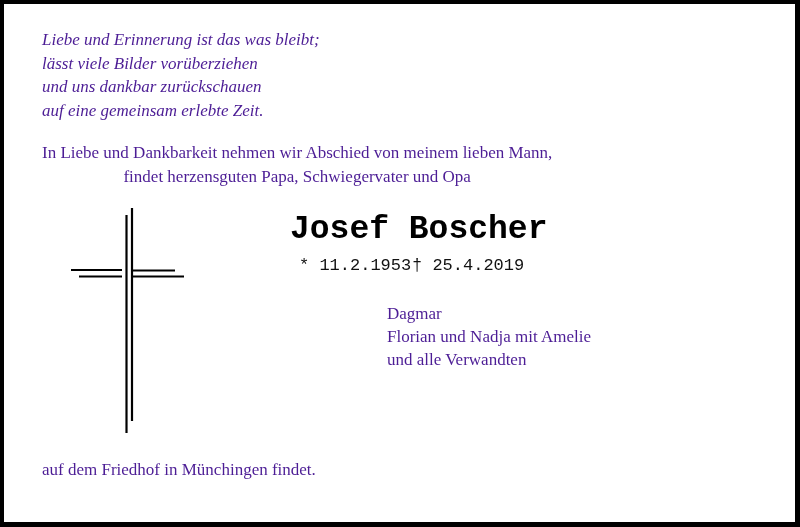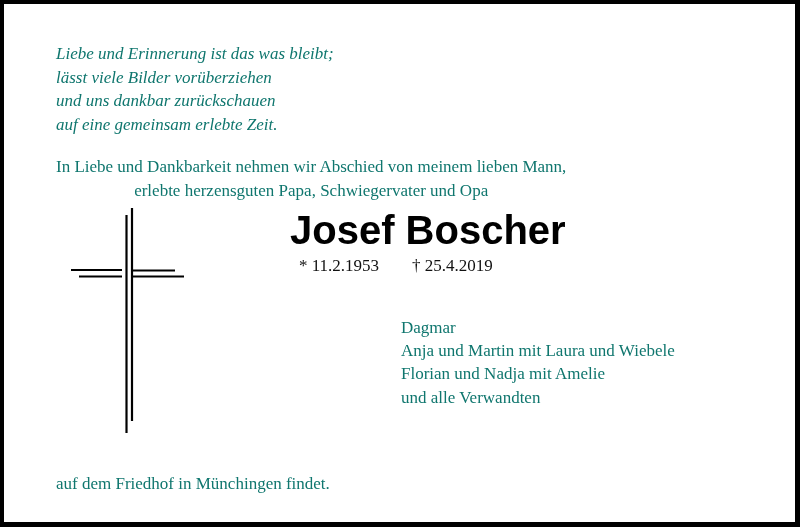--- a/index.html
+++ b/index.html
@@ -5,34 +5,34 @@
   html, body { margin: 0; padding: 0; background: #ffffff; }
   body { width: 800px; height: 527px; position: relative; overflow: hidden; }
   .frame {
     position: absolute; left: 0; top: 0; width: 800px; height: 527px;
     box-sizing: border-box;
     border-top: 4px solid #000; border-left: 4px solid #000;
     border-right: 5px solid #000; border-bottom: 5px solid #000;
     background: #fff;
   }
   .txt {
-    position: absolute; margin: 16px; color: #0f766e;
+    position: absolute; margin: 2px; color: #4c1d95;
     font-family: "Liberation Serif", "DejaVu Serif", serif;
     font-size: 17px; line-height: 23.5px; white-space: nowrap;
   }
   .poem { left: 40px; top: 26px; font-style: italic; }
   .intro { left: 40px; top: 139px; text-align: center; }
   .name {
     position: absolute; left: 290px; top: 208px; margin: 0;
-    font-family: Liberation Sans, sans-serif;
-    font-weight: bold; font-size: 40px; line-height: 44px; color: #000;
+    font-family: Liberation Mono, monospace;
+    font-weight: bold; font-size: 33px; line-height: 44px; color: #000;
     white-space: nowrap;
     text-align: right;
   }
-  .date { position: absolute; top: 255px; font-family: Liberation Serif, serif; font-size: 17px; line-height: 22px; color: #111; white-space: nowrap; }
+  .date { position: absolute; top: 255px; font-family: Liberation Mono, monospace; font-size: 17px; line-height: 22px; color: #111; white-space: nowrap; }
   .date.born { left: 299px; }
   .date.died { left: 412px; }
   .family { left: 385px; top: 300px; line-height: 23.2px; }
   .funeral { left: 40px; top: 456px; }
   .line { display: block; }
   .cross { position: absolute; left: 0; top: 0; width: 800px; height: 527px; pointer-events: none; }
 </style>
 </head>
 <body>
 
@@ -40,40 +40,39 @@
 
 <div class="txt poem">
   <span class="line">Liebe und Erinnerung ist das was bleibt;</span>
   <span class="line">lässt viele Bilder vorüberziehen</span>
   <span class="line">und uns dankbar zurückschauen</span>
   <span class="line">auf eine gemeinsam erlebte Zeit.</span>
 </div>
 
 <div class="txt intro">
   <span class="line">In Liebe und Dankbarkeit nehmen wir Abschied von meinem lieben Mann,</span>
-  <span class="line">erlebte herzensguten Papa, Schwiegervater und Opa</span>
+  <span class="line">findet herzensguten Papa, Schwiegervater und Opa</span>
 </div>
 
 <svg class="cross" viewBox="0 0 800 527" xmlns="http://www.w3.org/2000/svg">
   <g stroke="#000" stroke-width="2.2" stroke-linecap="butt" fill="none">
     <line x1="126.5" y1="215" x2="126.5" y2="433"></line>
     <line x1="132" y1="208" x2="132" y2="421"></line>
     <line x1="71" y1="270" x2="122" y2="270"></line>
     <line x1="132" y1="270.5" x2="175" y2="270.5"></line>
     <line x1="79" y1="276.5" x2="122" y2="276.5"></line>
     <line x1="132" y1="276.5" x2="184" y2="276.5"></line>
   </g>
 </svg>
 
 <h1 class="name">Josef Boscher</h1>
 <span class="date born">* 11.2.1953</span>
 <span class="date died">† 25.4.2019</span>
 
 <div class="txt family">
   <span class="line">Dagmar</span>
-  <span class="line">Anja und Martin mit Laura und Wiebele</span>
   <span class="line">Florian und Nadja mit Amelie</span>
   <span class="line">und alle Verwandten</span>
 </div>
 
 <div class="txt funeral">
   <span class="line">auf dem Friedhof in Münchingen findet.</span>
 </div>
 
 </body></html>

